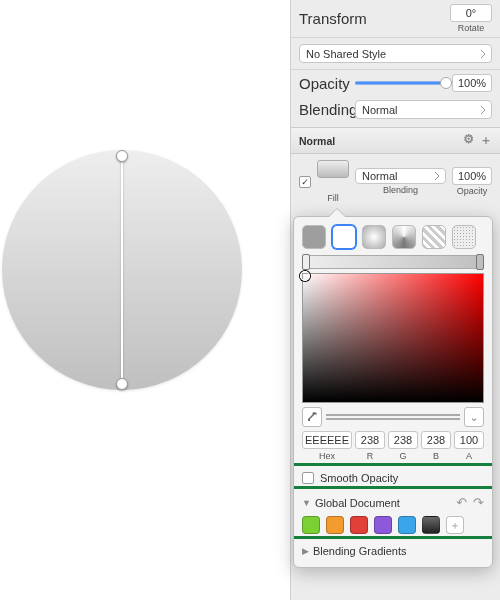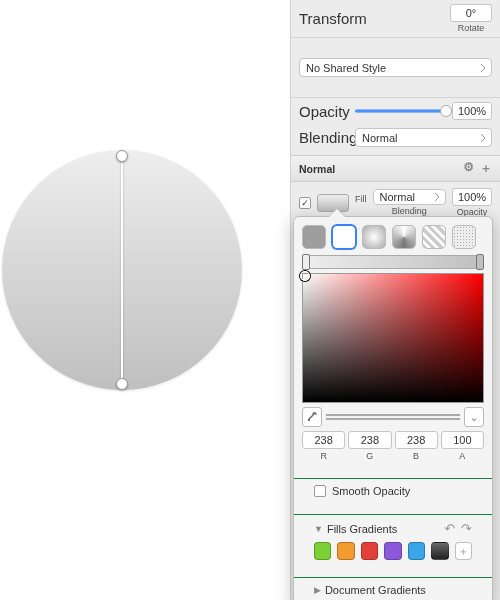--- a/index.html
+++ b/index.html
@@ -281,23 +281,23 @@
     border-radius: 3px;
     background: #fff;
     display:flex;align-items:center;justify-content:center;
     color:#888;
   }
   .val-row { display: flex; gap: 3px; margin-top: 4px; }
   .val-cell { flex: 1; display:flex; flex-direction:column; align-items:center; gap:2px; }
   .val-cell .input { width: 100%; padding: 2px 2px; }
   .val-cell.hex { flex: 1.6; }
   .pop-section {
-    border-top: 1px solid #15803d;
-    margin: 17px -8px 0;
-    padding: 6px 20px 0;
+    border-top: 3px solid #15803d;
+    margin: 2px -8px 0;
+    padding: 6px 8px 0;
   }
   .disclose { color:#888; font-size:9px; margin-right:4px; }
   .swatch-row { display:flex; gap:6px; margin-top:6px; }
   .swatch {
     width: 18px; height: 18px;
     border-radius: 4px;
     border: 1px solid rgba(0,0,0,0.25);
   }
   .addsw { display:flex;align-items:center;justify-content:center;color:#999;background:#fff; }
   .history { display:flex; gap:6px; color:#999; font-size:13px; }
@@ -317,21 +317,21 @@
 
   <div class="row">
     <span class="label">Transform</span>
     <div style="flex:1"></div>
     <div style="display:flex;flex-direction:column;align-items:center;gap:1px">
       <div class="input" style="width:42px">0°</div>
       <span class="sublabel">Rotate</span>
     </div>
   </div>
 
-  <div class="row border-b" style="border-top:1px solid #d4d4d4;padding:20px 8px">
+  <div class="row border-b" style="border-top:1px solid #d4d4d4;padding:6px 8px">
     <div class="select" style="position:relative">
       <span>No Shared Style</span>
     </div>
   </div>
 
   <div class="row">
     <span class="label" style="width:50px">Opacity</span>
     <div class="slider">
       <div class="slider-track"></div>
       <div class="slider-fill" style="width:100%"></div>
@@ -350,21 +350,21 @@
   <div class="section-head">
     <span>Normal</span>
     <div class="head-icons">
       <span>⚙</span>
       <span>＋</span>
     </div>
   </div>
 
   <div class="row" style="padding-top:6px">
     <div class="checkbox">✓</div>
-    <div style="display:flex;flex-direction:row;gap:6px">
+    <div style="display:flex;flex-direction:column;gap:15px">
       <div class="swatch-well"></div>
       <span class="sublabel">Fill</span>
     </div>
     <div style="display:flex;flex-direction:column;align-items:center;gap:1px;flex:1">
       <div class="select" style="width:100%">
         <span>Normal</span>
       </div>
       <span class="sublabel">Blending</span>
     </div>
     <div style="display:flex;flex-direction:column;align-items:center;gap:1px">
@@ -403,20 +403,24 @@
     <div style="flex:1;display:flex;flex-direction:column;gap:2px">
       <div class="hue"></div>
       <div class="alpha"></div>
     </div>
     <div class="expand">
       <span>⌄</span>
     </div>
   </div>
 
   <div class="val-row">
+    <div class="val-cell hex">
+      <div class="input">EEEEEE</div>
+      <span class="sublabel">Hex</span>
+    </div>
     <div class="val-cell">
       <div class="input">238</div>
       <span class="sublabel">R</span>
     </div>
     <div class="val-cell">
       <div class="input">238</div>
       <span class="sublabel">G</span>
     </div>
     <div class="val-cell">
       <div class="input">238</div>
@@ -432,37 +436,37 @@
     <div style="display:flex;align-items:center;gap:6px">
       <div class="checkbox"></div>
       <span>Smooth Opacity</span>
     </div>
   </div>
 
   <div class="pop-section">
     <div style="display:flex;align-items:center;justify-content:space-between">
       <div style="display:flex;align-items:center">
         <span class="disclose">▼</span>
-        <span>Fills Gradients</span>
+        <span>Global Document</span>
       </div>
       <div class="history">
         <span>↶</span>
         <span>↷</span>
       </div>
     </div>
     <div class="swatch-row">
       <div class="swatch" style="background:#7bd133"></div>
       <div class="swatch" style="background:#f39b2e"></div>
       <div class="swatch" style="background:#e04038"></div>
       <div class="swatch" style="background:#8b59d9"></div>
       <div class="swatch" style="background:#3aa6e9"></div>
       <div class="swatch" style="background:linear-gradient(180deg,#6a6a6a,#222)"></div>
       <div class="swatch addsw">＋</div>
     </div>
   </div>
 
   <div class="pop-section" style="padding-bottom:2px">
     <div style="display:flex;align-items:center">
       <span class="disclose">▶</span>
-      <span>Document Gradients</span>
+      <span>Blending Gradients</span>
     </div>
   </div>
 </div>
 
 </body></html>

